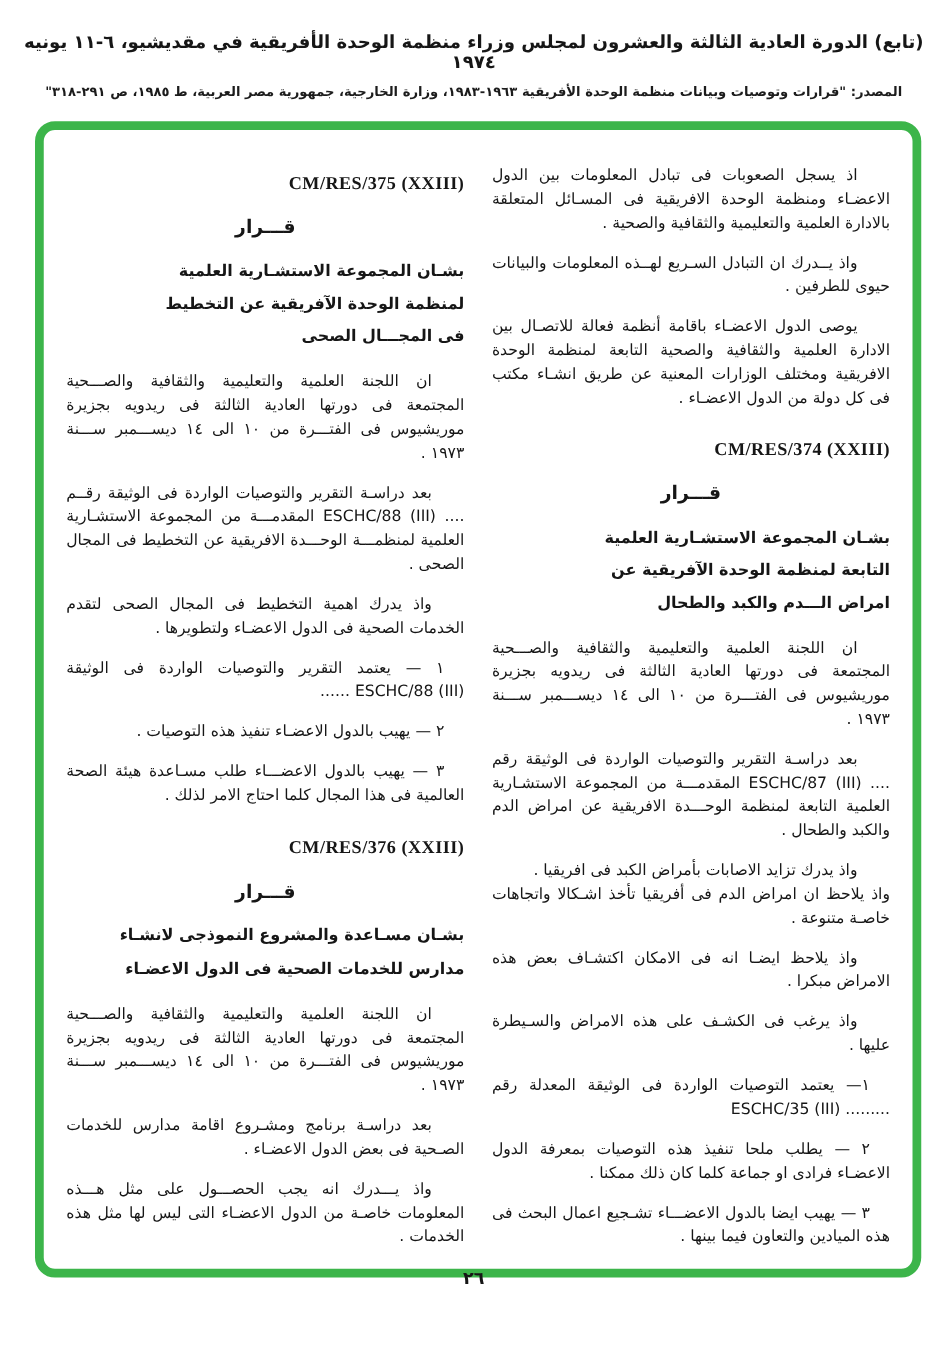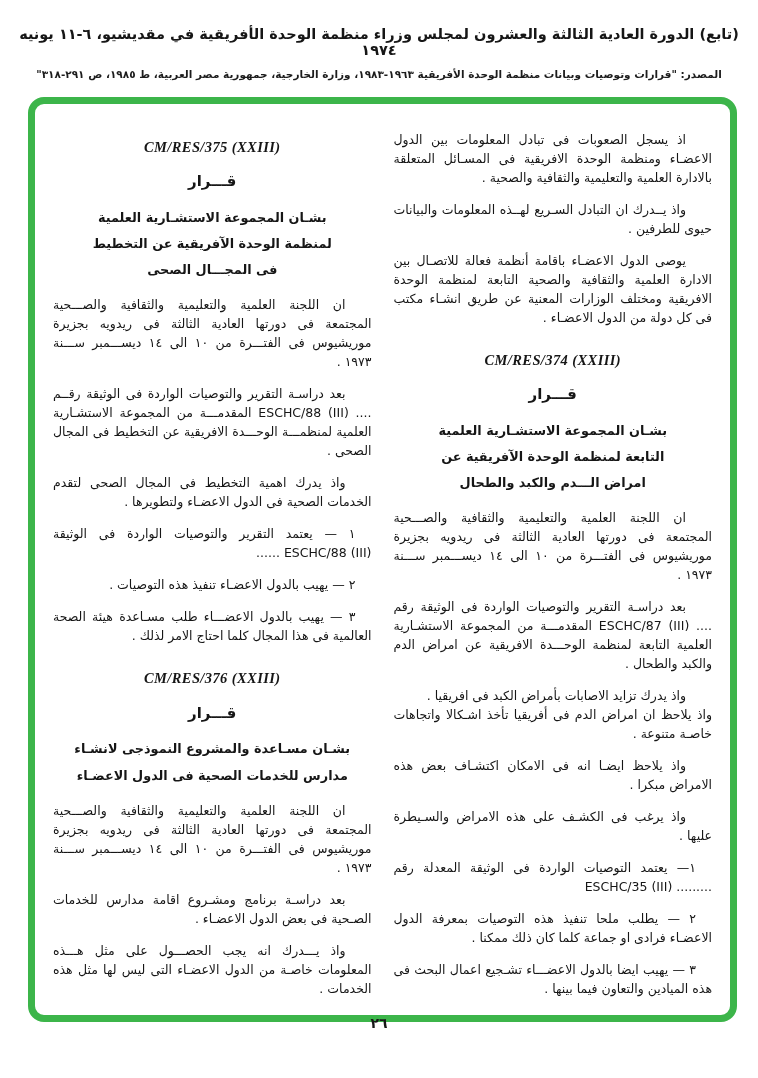--- a/index.html
+++ b/index.html
@@ -58,38 +58,36 @@
     font-size: 12.5px;
     line-height: 1.52;
     text-align: justify;
   }
 
   .blk { margin: 12px 0 13px 0; }
   .col > .blk:first-child { margin-top: 2px; }
 
   .res-number {
     direction: ltr;
-    text-align: center;
+    text-align: right;
     font-family: "Liberation Serif", serif;
     font-size: 14.5px;
     font-weight: 600;
     letter-spacing: 0.4px;
     margin: 22px 0 12px 0;
-    font-style: italic;
   }
   .col > .res-number:first-child { margin-top: 8px; }
 
   .heading {
     text-align: center;
     font-weight: bold;
     font-size: 15px;
     margin: 4px 0 12px 0;
   }
   .subheading {
-    text-align: center;
     font-weight: bold;
     font-size: 12.8px;
     line-height: 2.05;
     margin-bottom: 10px;
   }
   .paragraph, .paragraph-bold, .numbered {
     text-indent: 26px;
     white-space: pre-line;
   }
   .numbered { text-indent: 16px; }

